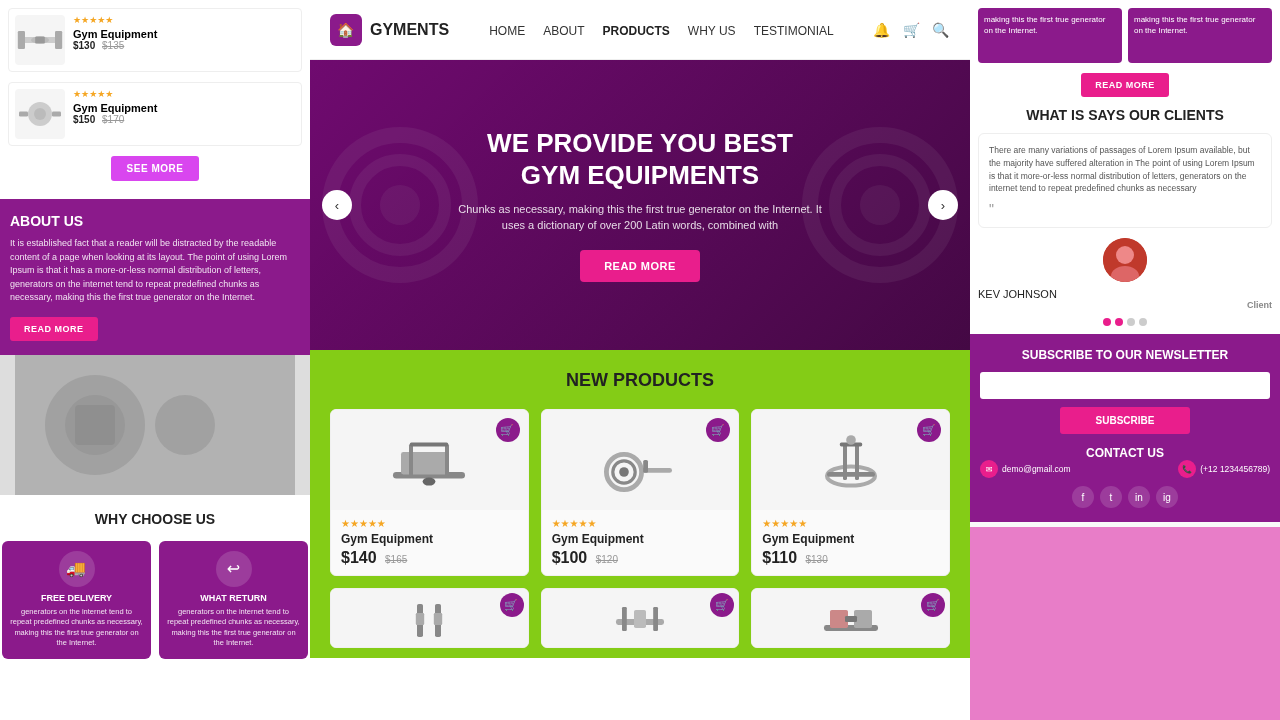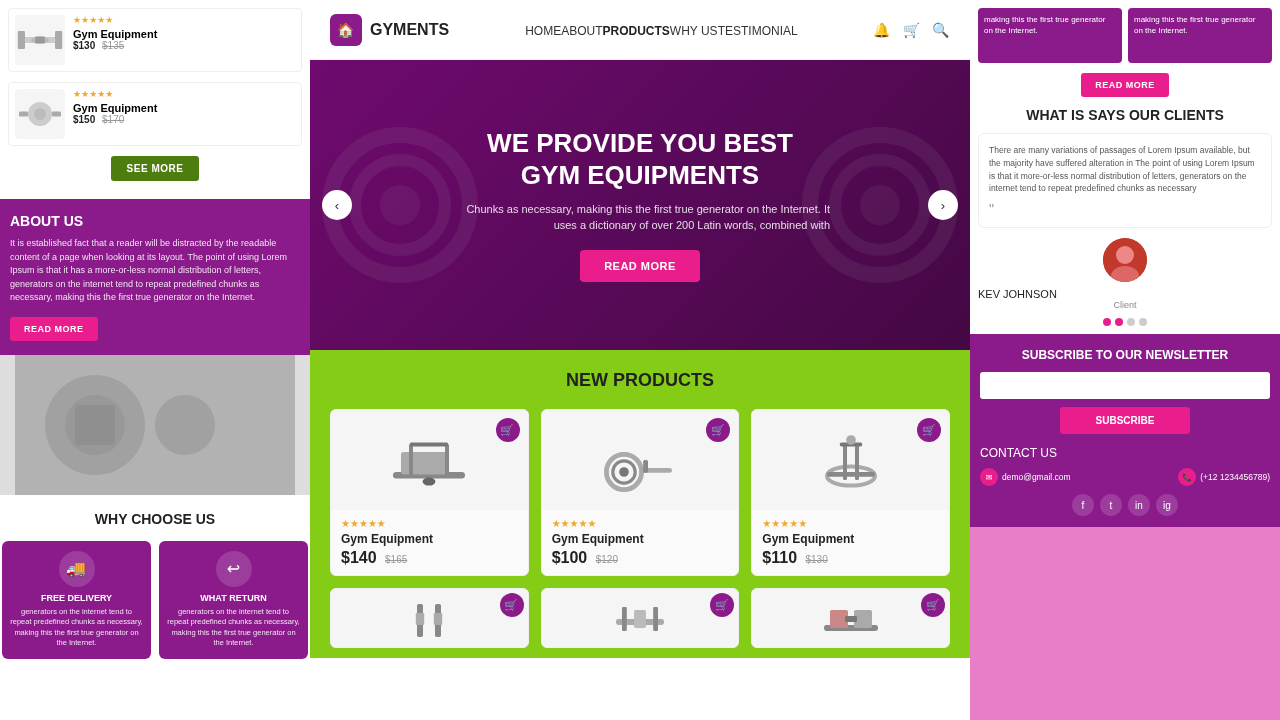--- a/index.html
+++ b/index.html
@@ -80,20 +80,21 @@
       background: #8b1a8b;
       border-radius: 6px;
       display: flex;
       align-items: center;
       justify-content: center;
       color: white;
       font-size: 14px;
     }
     .navbar-nav {
       display: flex;
+      gap: 18px;
       list-style: none;
     }
     .navbar-nav a {
       text-decoration: none;
       color: #333;
       font-size: 12px;
       font-weight: 500;
     }
     .navbar-nav a.active {
       color: #222;
@@ -158,21 +159,20 @@
       line-height: 1.2;
       margin-bottom: 10px;
       text-transform: uppercase;
     }
     .hero p {
       color: rgba(255,255,255,0.85);
       font-size: 11px;
       max-width: 380px;
       margin: 7px auto 16px;
       line-height: 1.5;
-      text-align: right;
     }
     .btn-read-more {
       background: #e91e8c;
       color: white;
       border: none;
       padding: 10px 24px;
       border-radius: 4px;
       font-size: 11px;
       font-weight: 700;
       cursor: pointer;
@@ -312,21 +312,21 @@
       background: #f5f5f5;
       border-radius: 4px;
       display: flex;
       align-items: center;
       justify-content: center;
     }
     .left-product-info .stars { font-size: 9px; }
     .left-product-info .name { font-size: 11px; font-weight: 700; }
     .left-product-info .prices { font-size: 10px; }
     .see-more-btn {
-      background: #4d7c0f;
+      background: #d946ef;
       color: white;
       border: none;
       padding: 7px 16px;
       border-radius: 3px;
       font-size: 10px;
       font-weight: 700;
       cursor: pointer;
       display: block;
       margin: 10px auto;
       letter-spacing: 0.5px;
@@ -454,22 +454,23 @@
       justify-content: center;
       overflow: hidden;
     }
     .testimonial-name {
       font-size: 11px;
       font-weight: 400;
       color: #222;
     }
     .testimonial-role {
       font-size: 9px;
-      text-align: center;
+      text-align: right;
       color: #888;
+      font-weight: bold;
     }
     .dots {
       display: flex;
       gap: 4px;
       justify-content: center;
       margin-top: 8px;
     }
     .dot {
       width: 8px; height: 8px;
       border-radius: 50%;
@@ -502,22 +503,23 @@
       padding: 8px 36px;
       border-radius: 3px;
       font-size: 10px;
       font-weight: 700;
       cursor: pointer;
       display: block;
       margin: 0 auto 12px;
     }
     .contact-title {
       font-size: 12px;
-      font-weight: 400;
-      margin-bottom: 8px;
+      font-weight: 700;
+      text-align: center;
+      margin-bottom: 0;
     }
     .contact-info {
       display: flex;
       justify-content: space-between;
       margin-bottom: 8px;
     }
     .contact-item {
       display: flex;
       align-items: center;
       gap: 4px;

